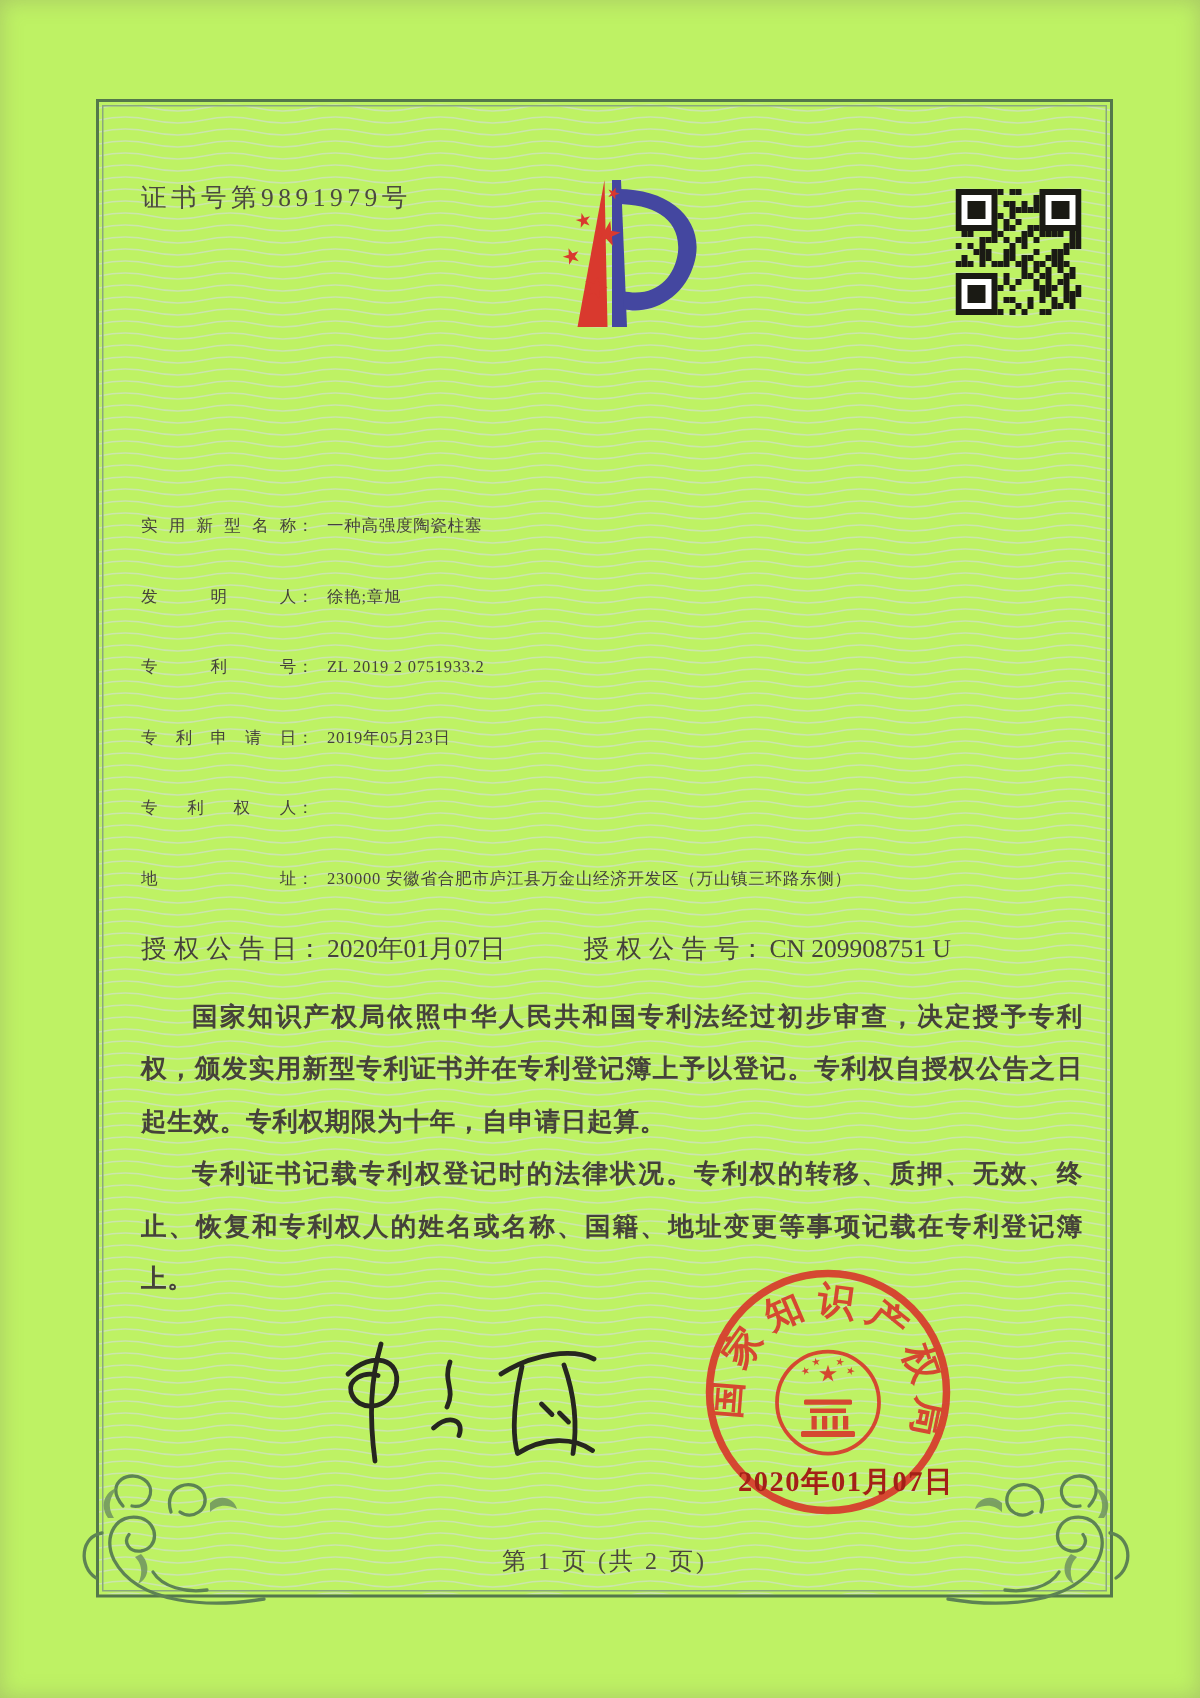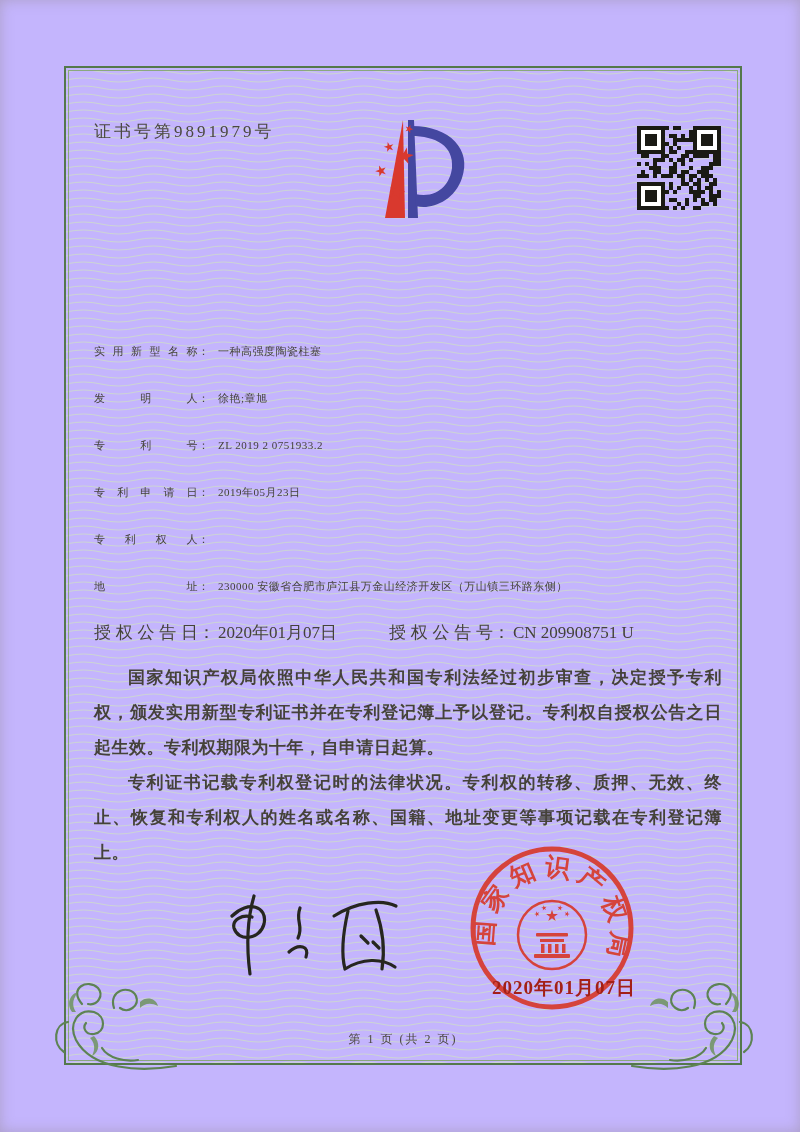--- a/index.html
+++ b/index.html
@@ -1,20 +1,20 @@
 <!DOCTYPE html>
 <html><head>
 <meta charset="utf-8">
 <style>
   * { margin:0; padding:0; box-sizing:border-box; }
   html,body { background:#ffffff; }
   body { font-family:"Liberation Serif","DejaVu Serif",serif; }
   .photo {
     position:relative; width:800px; height:1132px;
-    background:#c4b5fd; overflow:hidden;
+    background:#bef264; overflow:hidden;
     box-shadow: inset 0 0 14px rgba(125,118,100,.35);
   }
   
   .frame-outer {
     position:absolute; left:64px; top:66px; width:678px; height:999px;
     border:2px solid #54784b;
   }
   .frame-inner {
     position:absolute; left:2px; top:2px; right:2px; bottom:2px;
     border:1px solid #8aa87e;
@@ -64,21 +64,21 @@
   .seal { position:absolute; left:466px; top:840px; }
   .seal-date {
     position:absolute; left:492px; top:975px; width:150px;
     font-size:19px; font-weight:bold; color:#a32017; letter-spacing:1px;
     white-space:nowrap;
   }
 
   
   .page-footer {
     position:absolute; left:64px; width:678px; top:1031px;
-    text-align:center; font-size:12px; color:#4a473e; letter-spacing:2px;
+    text-align:center; font-size:16px; color:#4a473e; letter-spacing:2px;
   }
   .back-note {
     position:absolute; left:64px; width:678px; top:1077px;
     text-align:center; font-size:16px; color:#6b685c; letter-spacing:3px;
   }
 </style>
 </head>
 <body>
 
 <div class="photo">

